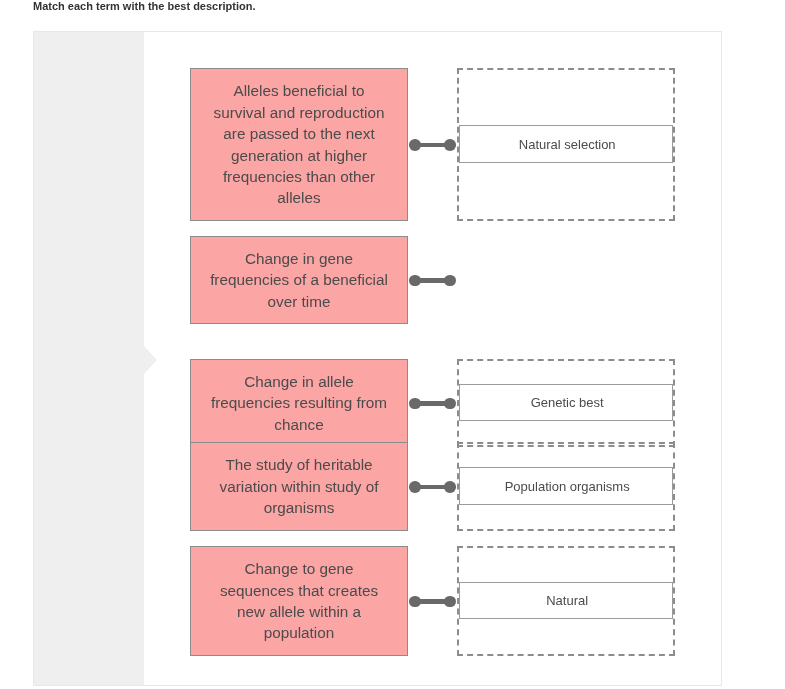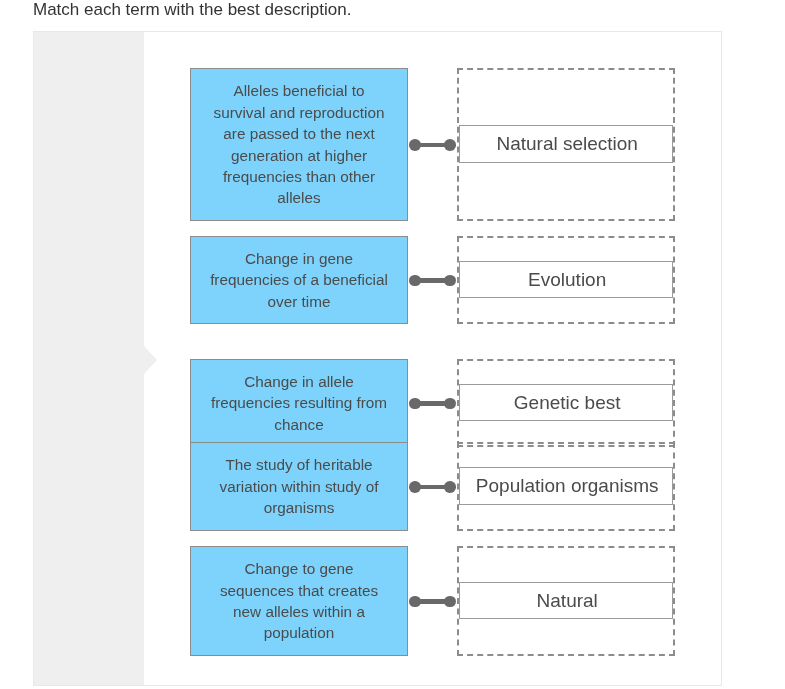--- a/index.html
+++ b/index.html
@@ -6,21 +6,21 @@
   html, body { margin:0; padding:0; }
   body {
     width: 785px; height: 689px;
     background: #ffffff;
     font-family: "Liberation Sans", sans-serif;
     overflow: hidden;
   }
   #prompt {
     position: absolute;
     left: 33px; top: 0px;
-    font-size: 17px; font-weight: normal;
+    font-size: 11px; font-weight: bold;
     color: #333333;
     will-change: transform;
   }
   #panel {
     position: absolute;
     left: 33px; top: 31px;
     width: 689px; height: 655px;
     border: 1px solid #e8e8e8;
     background: #ffffff;
   }
@@ -38,21 +38,21 @@
     border-bottom: 14px solid transparent;
     border-left: 13.5px solid #efefef;
   }
   #rows { position: absolute; left: 0; top: 0; width: 785px; height: 689px; }
   .row { position: absolute; left: 0; width: 100%; }
   .desc {
     position: absolute;
     left: 190px; top: 0;
     width: 218px; height: 100%;
     border: 1px solid #8c8c8c;
-    background: #7dd3fc;
+    background: #fca5a5;
     display: flex; align-items: center; justify-content: center;
     text-align: center;
     font-size: 15.3px; line-height: 21.4px;
     color: #4b4b4b;
     padding: 0 15.5px;
     will-change: transform;
   }
   .drop {
     position: absolute;
     left: 457px; top: 0;
@@ -61,21 +61,21 @@
     display: flex; align-items: center; justify-content: center;
   }
   .term {
     width: 214px;
     height: 37.2px;
     margin-left: -1px;
     margin-top: -1px;
     border: 1px solid #9b9b9b;
     background: #fff;
     display: flex; align-items: center; justify-content: center;
-    font-size: 19px; color: #4b4b4b;
+    font-size: 13px; color: #4b4b4b;
   }
   .term > span { position: relative; left: 1.7px; top: 0.4px; }
   .conn {
     position: absolute;
     left: 409.3px; width: 46.5px; height: 12px;
     top: 50%; margin-top: -6px;
   }
   .conn .bar { position: absolute; left: 5px; right: 5px; top: 4.2px; height: 4.8px; background: #696969; }
   .conn .dot { position: absolute; top: 0.6px; width: 11.5px; height: 11.5px; background: #696969; border-radius: 50%; }
   .conn .dot.l { left: 0; }
@@ -104,25 +104,20 @@
         </div>
     </div>
   </div>
   <div class="row" style="top: 236px; height: 88px;">
     <div class="desc">Change in gene frequencies of a beneficial over time</div>
     <div class="conn">
       <span class="dot l"></span>
       <span class="bar"></span>
       <span class="dot r"></span>
     </div>
-    <div class="drop">
-      <div class="term">
-          <span>Evolution</span>
-        </div>
-    </div>
   </div>
   <div class="row" style="top: 359px; height: 88px;">
     <div class="desc">Change in allele frequencies resulting from chance</div>
     <div class="conn">
       <span class="dot l"></span>
       <span class="bar"></span>
       <span class="dot r"></span>
     </div>
     <div class="drop">
       <div class="term">
@@ -137,21 +132,21 @@
       <span class="bar"></span>
       <span class="dot r"></span>
     </div>
     <div class="drop">
       <div class="term">
           <span>Population organisms</span>
         </div>
     </div>
   </div>
   <div class="row" style="top: 546px; height: 110px;">
-    <div class="desc">Change to gene sequences that creates new alleles within a population</div>
+    <div class="desc">Change to gene sequences that creates new allele within a population</div>
     <div class="conn">
       <span class="dot l"></span>
       <span class="bar"></span>
       <span class="dot r"></span>
     </div>
     <div class="drop">
       <div class="term">
           <span>Natural</span>
         </div>
     </div>

